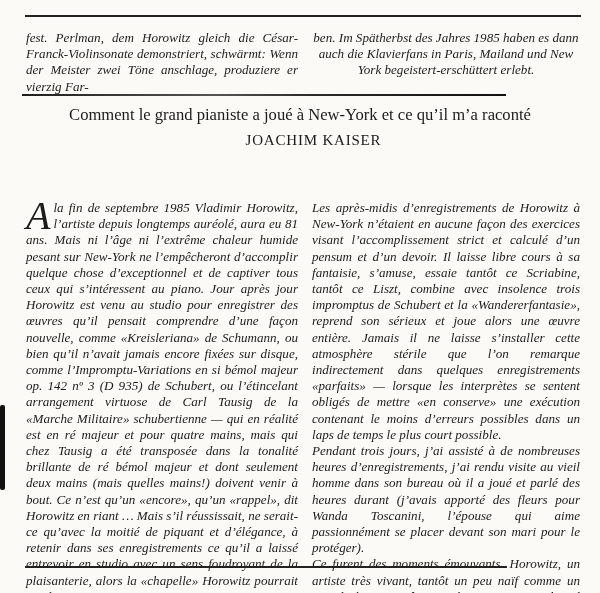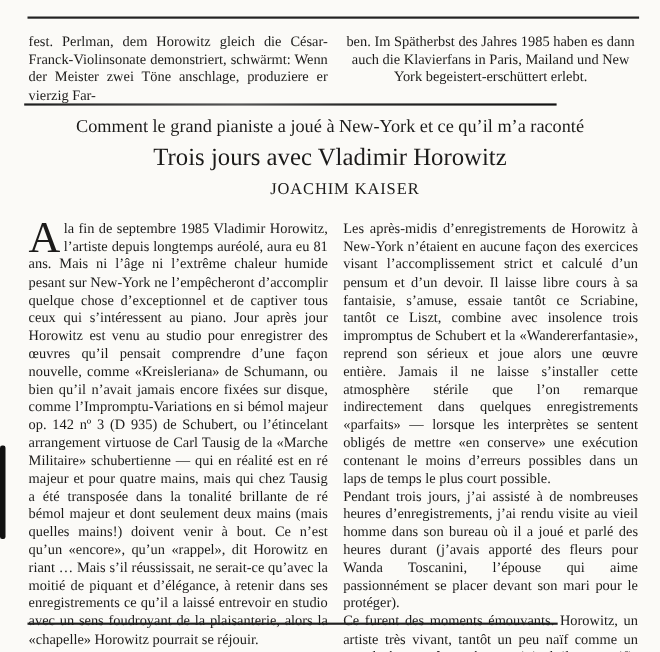--- a/index.html
+++ b/index.html
@@ -8,21 +8,21 @@
       background: #fbfaf7;
       color: #1c1b1a;
       font-family: "Liberation Serif", "DejaVu Serif", serif;
       position: relative;
     }
     .rule { position: absolute; height: 2px; background: #222; }
     .rule.top { left: 25px; width: 556px; top: 15px; }
     .rule.mid { left: 22px; width: 484px; top: 94px; height: 2px; background: linear-gradient(90deg,#1e1e1e,#555 40%,#2a2a2a 60%,#111); }
     .rule.bottom { left: 25px; width: 482px; top: 566px; height: 2px; }
     .rule.mid { width: 484px; }
-    .col { position: absolute; font-size: 13.1px; line-height: 16.2px; text-align: justify; }
+    .col { position: absolute; font-size: 13.1px; line-height: 16.2px; text-align: justify; font-style: italic; }
     .top-left { left: 26px; top: 30px; width: 272px; }
     .top-right { left: 312px; top: 30px; width: 268px; }
     .header { position: absolute; left: 0; width: 600px; top: 104px; text-align: center; }
     .subtitle { font-size: 16.6px; line-height: 22px; }
     .title { font-size: 22.5px; line-height: 30px; margin-top: 2px; }
     .author { font-size: 15px; letter-spacing: 0.8px; margin-top: 6px; margin-left: 27px; }
     .body-left { left: 26px; top: 200px; width: 272px; }
     .body-right { left: 312px; top: 200px; width: 268px; }
     .col p { margin: 0; }
     .dropcap {
@@ -40,21 +40,20 @@
   <p>fest. Perlman, dem Horowitz gleich die César-Franck-Violinsonate demonstriert, schwärmt: Wenn der Meister zwei Töne anschlage, produziere er vierzig Far-</p>
 </div>
 <div class="col top-right">
   <p style="text-align:center">ben. Im Spätherbst des Jahres 1985 haben es dann auch die Klavierfans in Paris, Mailand und New York begeistert-erschüttert erlebt.</p>
 </div>
 
 <div class="rule mid" style="left:22px;width:484px;"></div>
 
 <div class="header">
   <div class="subtitle">Comment le grand pianiste a joué à New-York et ce qu’il m’a raconté</div>
-  <div class="title">Trois jours avec Vladimir Horowitz</div>
   <div class="author">JOACHIM KAISER</div>
 </div>
 
 <div class="col body-left">
   <p>
     <span class="dropcap">A</span><span>la fin de septembre 1985 Vladimir Horowitz, l’artiste depuis longtemps auréolé, aura eu 81 ans. Mais ni l’âge ni l’extrême chaleur humide pesant sur New-York ne l’empêcheront d’accomplir quelque chose d’exceptionnel et de captiver tous ceux qui s’intéressent au piano. Jour après jour Horowitz est venu au studio pour enregistrer des œuvres qu’il pensait comprendre d’une façon nouvelle, comme «Kreisleriana» de Schumann, ou bien qu’il n’avait jamais encore fixées sur disque, comme l’Impromptu-Variations en si bémol majeur op. 142 nº 3 (D 935) de Schubert, ou l’étincelant arrangement virtuose de Carl Tausig de la «Marche Militaire» schubertienne — qui en réalité est en ré majeur et pour quatre mains, mais qui chez Tausig a été transposée dans la tonalité brillante de ré bémol majeur et dont seulement deux mains (mais quelles mains!) doivent venir à bout. Ce n’est qu’un «encore», qu’un «rappel», dit Horowitz en riant … Mais s’il réussissait, ne serait-ce qu’avec la moitié de piquant et d’élégance, à retenir dans ses enregistrements ce qu’il a laissé entrevoir en studio avec un sens foudroyant de la plaisanterie, alors la «chapelle» Horowitz pourrait se réjouir.</span>
   </p>
 </div>
 
 <div class="col body-right">

